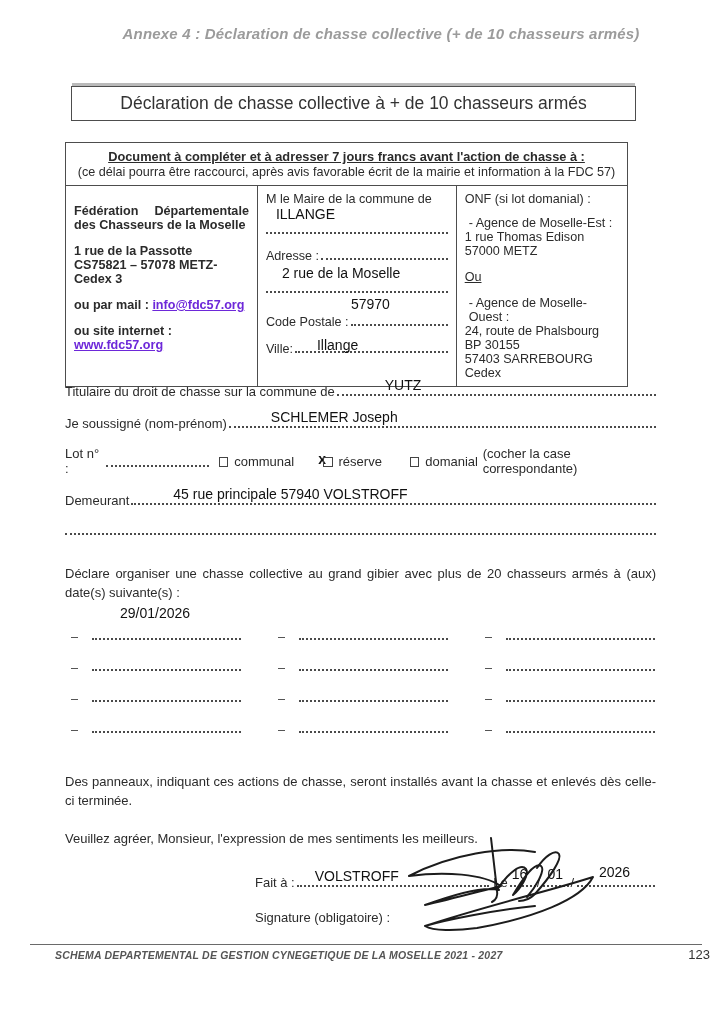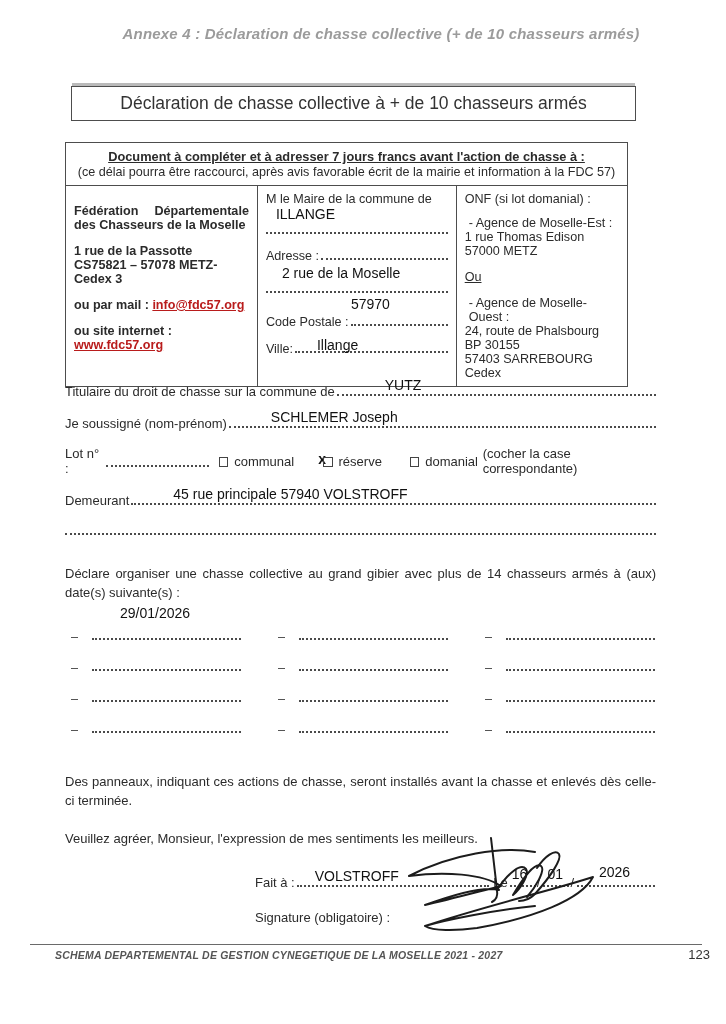--- a/index.html
+++ b/index.html
@@ -19,21 +19,21 @@
     border-collapse:collapse;font-size:12.6px;}
   .info-table td{border:1.2px solid #4d4d4d;vertical-align:top;padding:6px 8px;}
   .tbl-head{text-align:center;padding:4px 6px 5px 6px;}
   .tbl-head .l1{font-weight:bold;text-decoration:underline;font-size:12.8px;}
   .tbl-head .l2{font-size:12.6px;margin-top:1px;}
   .cell-fede{width:182px;font-weight:bold;}
   .cell-mairie{width:186px;}
   .cell-onf{width:160px;}
   .just{text-align:justify;}
   .gap6{height:6px;}.gap10{height:10px;}.gap12{height:12px;}
-  a.doclink{color:#b91c1c;text-decoration:underline;}
+  a.doclink{color:#6d28d9;text-decoration:underline;}
   .ou-word{text-decoration:underline;}
   
   .frow{display:flex;align-items:flex-end;}
   .frow .lbl{white-space:nowrap;}
   .leader{flex:1;border-bottom:2px dotted #4a4a4a;margin:0 0 3px 2px;position:relative;height:12px;min-width:8px;}
   .leader .fill{position:absolute;bottom:1px;white-space:nowrap;font-size:14px;color:#111;}
   .dotline{border-bottom:2px dotted #4a4a4a;height:10px;}
   .fillval{font-size:14px;color:#111;white-space:nowrap;}
   
   .formbody{position:absolute;left:65px;top:382px;width:591px;font-size:13px;}
@@ -172,21 +172,21 @@
 
     <div class="frow mb">
       <span class="lbl">Demeurant</span>
       <span class="leader">
         <span class="fill" style="left:42px;margin-top:21px;">45 rue principale 57940 VOLSTROFF</span>
       </span>
     </div>
 
     <div class="dotline mb" style="margin-bottom:30px;"></div>
 
-    <div class="para" style="margin-top:6px;">Déclare organiser une chasse collective au grand gibier avec plus de 14 chasseurs armés à (aux) date(s) suivante(s) :</div>
+    <div class="para" style="margin-top:6px;">Déclare organiser une chasse collective au grand gibier avec plus de 20 chasseurs armés à (aux) date(s) suivante(s) :</div>
 
     <div class="dates-grid">
       <div class="dcell">
         <span class="dash"></span>
         <span class="leader">
           <span class="fill">29/01/2026</span>
         </span>
       </div>
       <div class="dcell">
           <span class="dash"></span>

